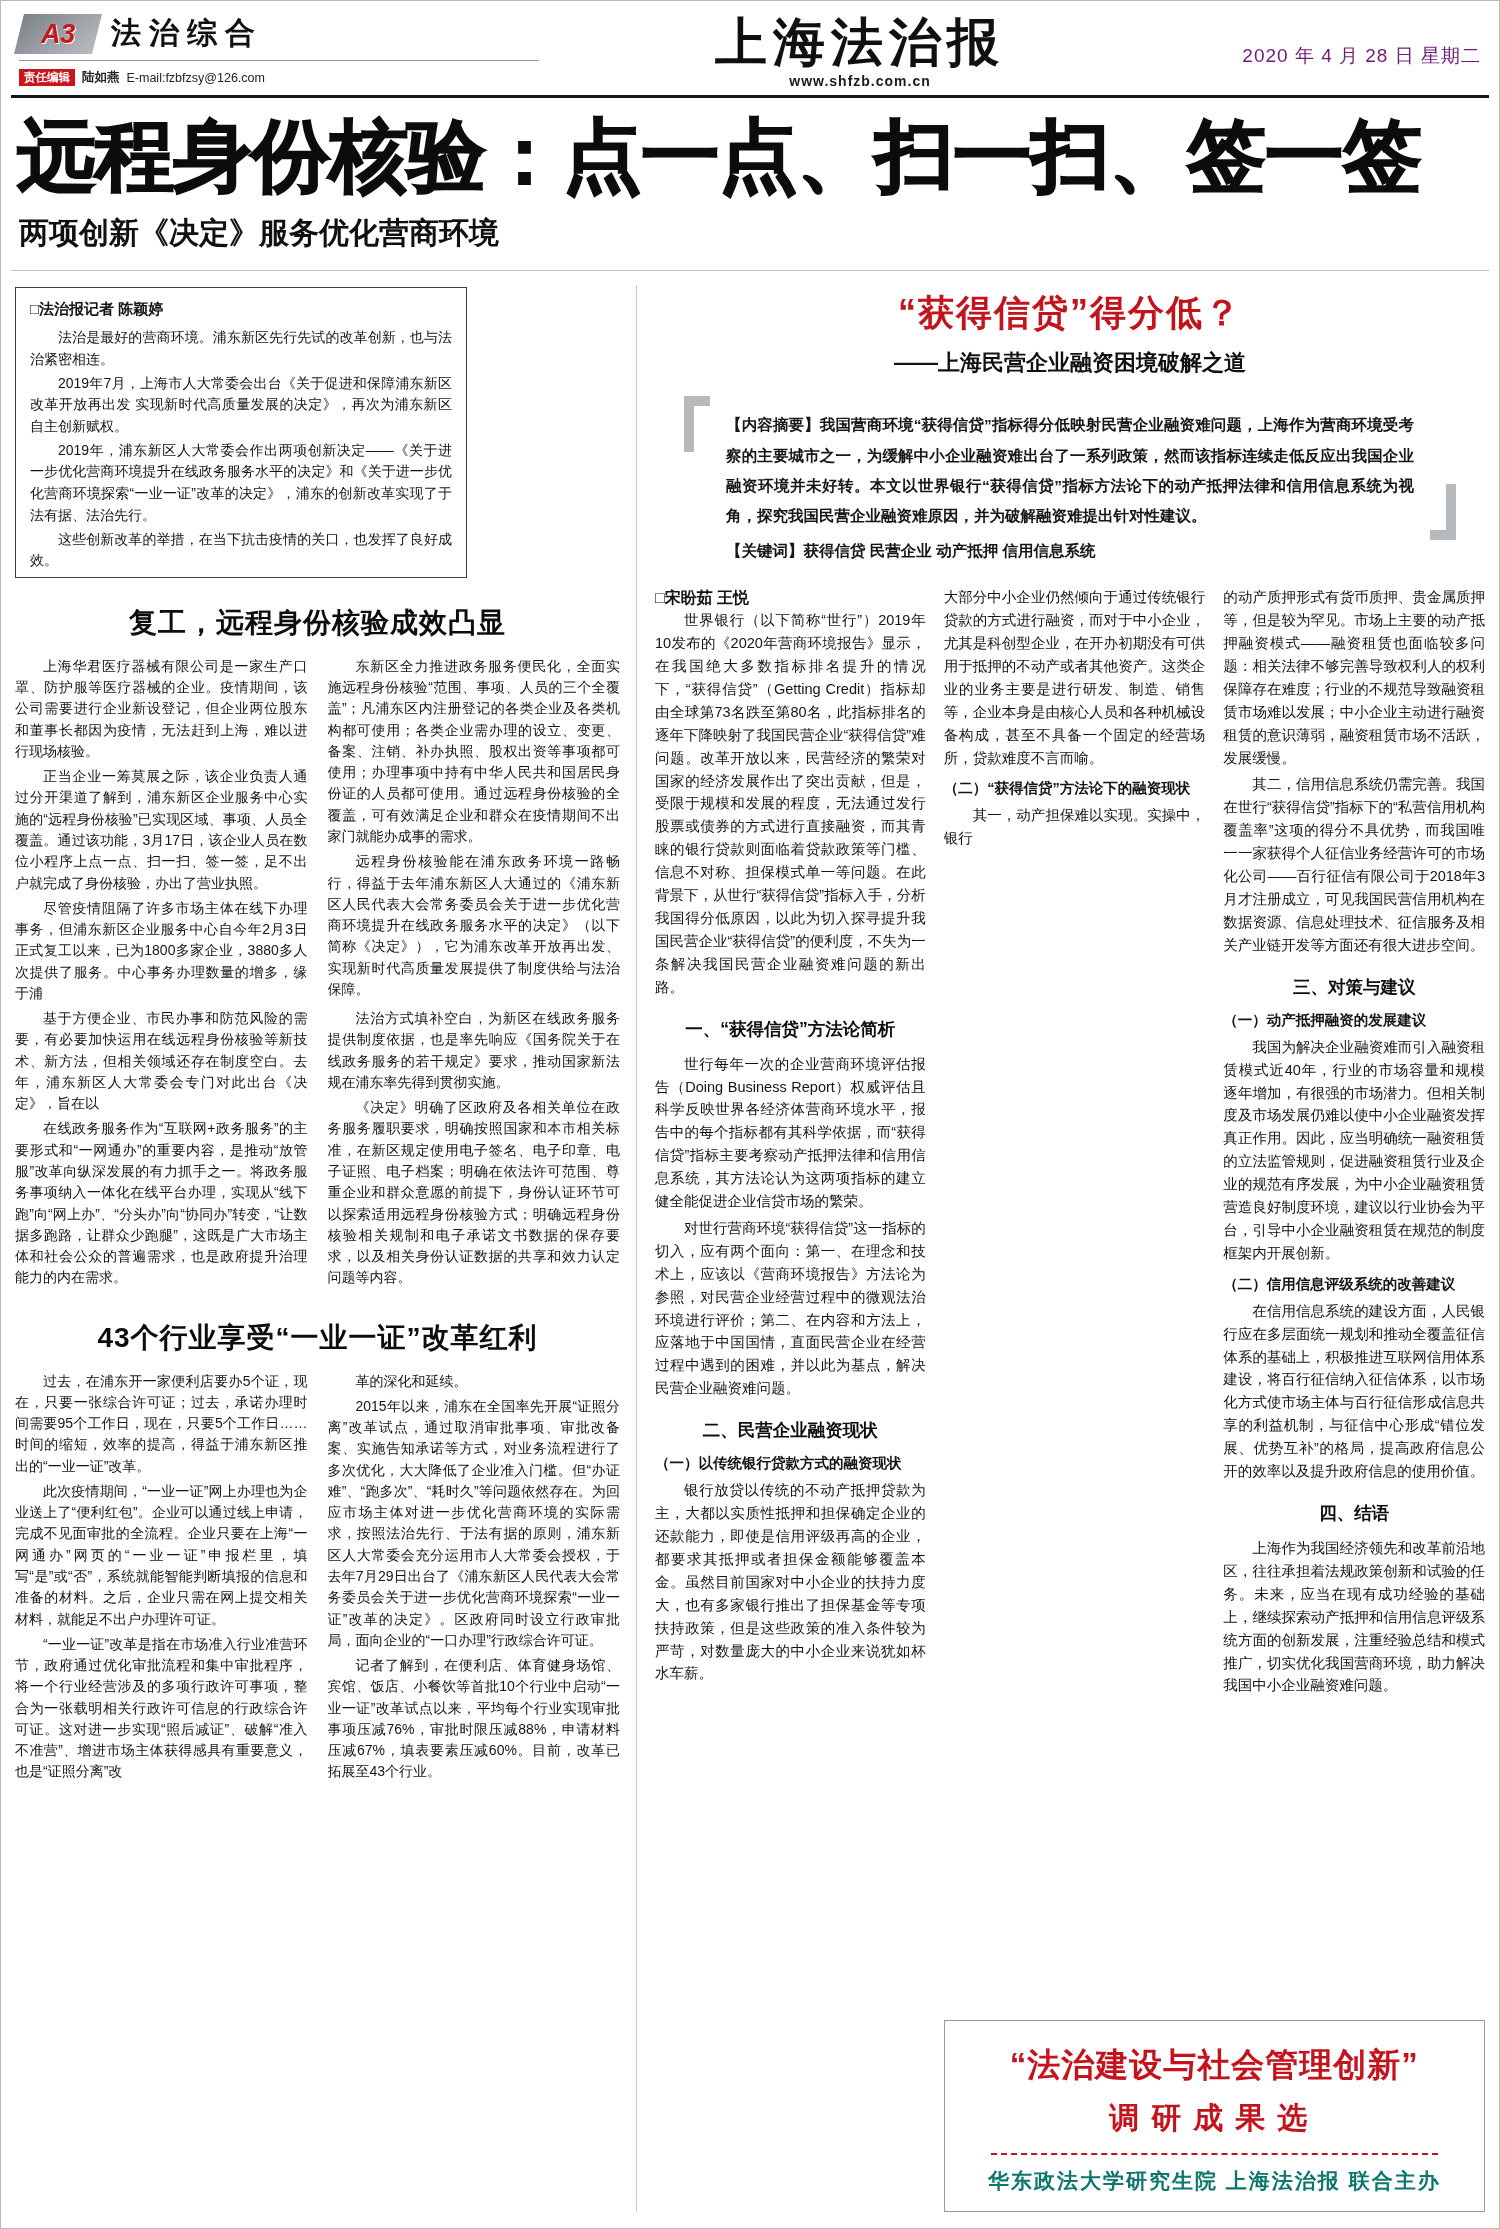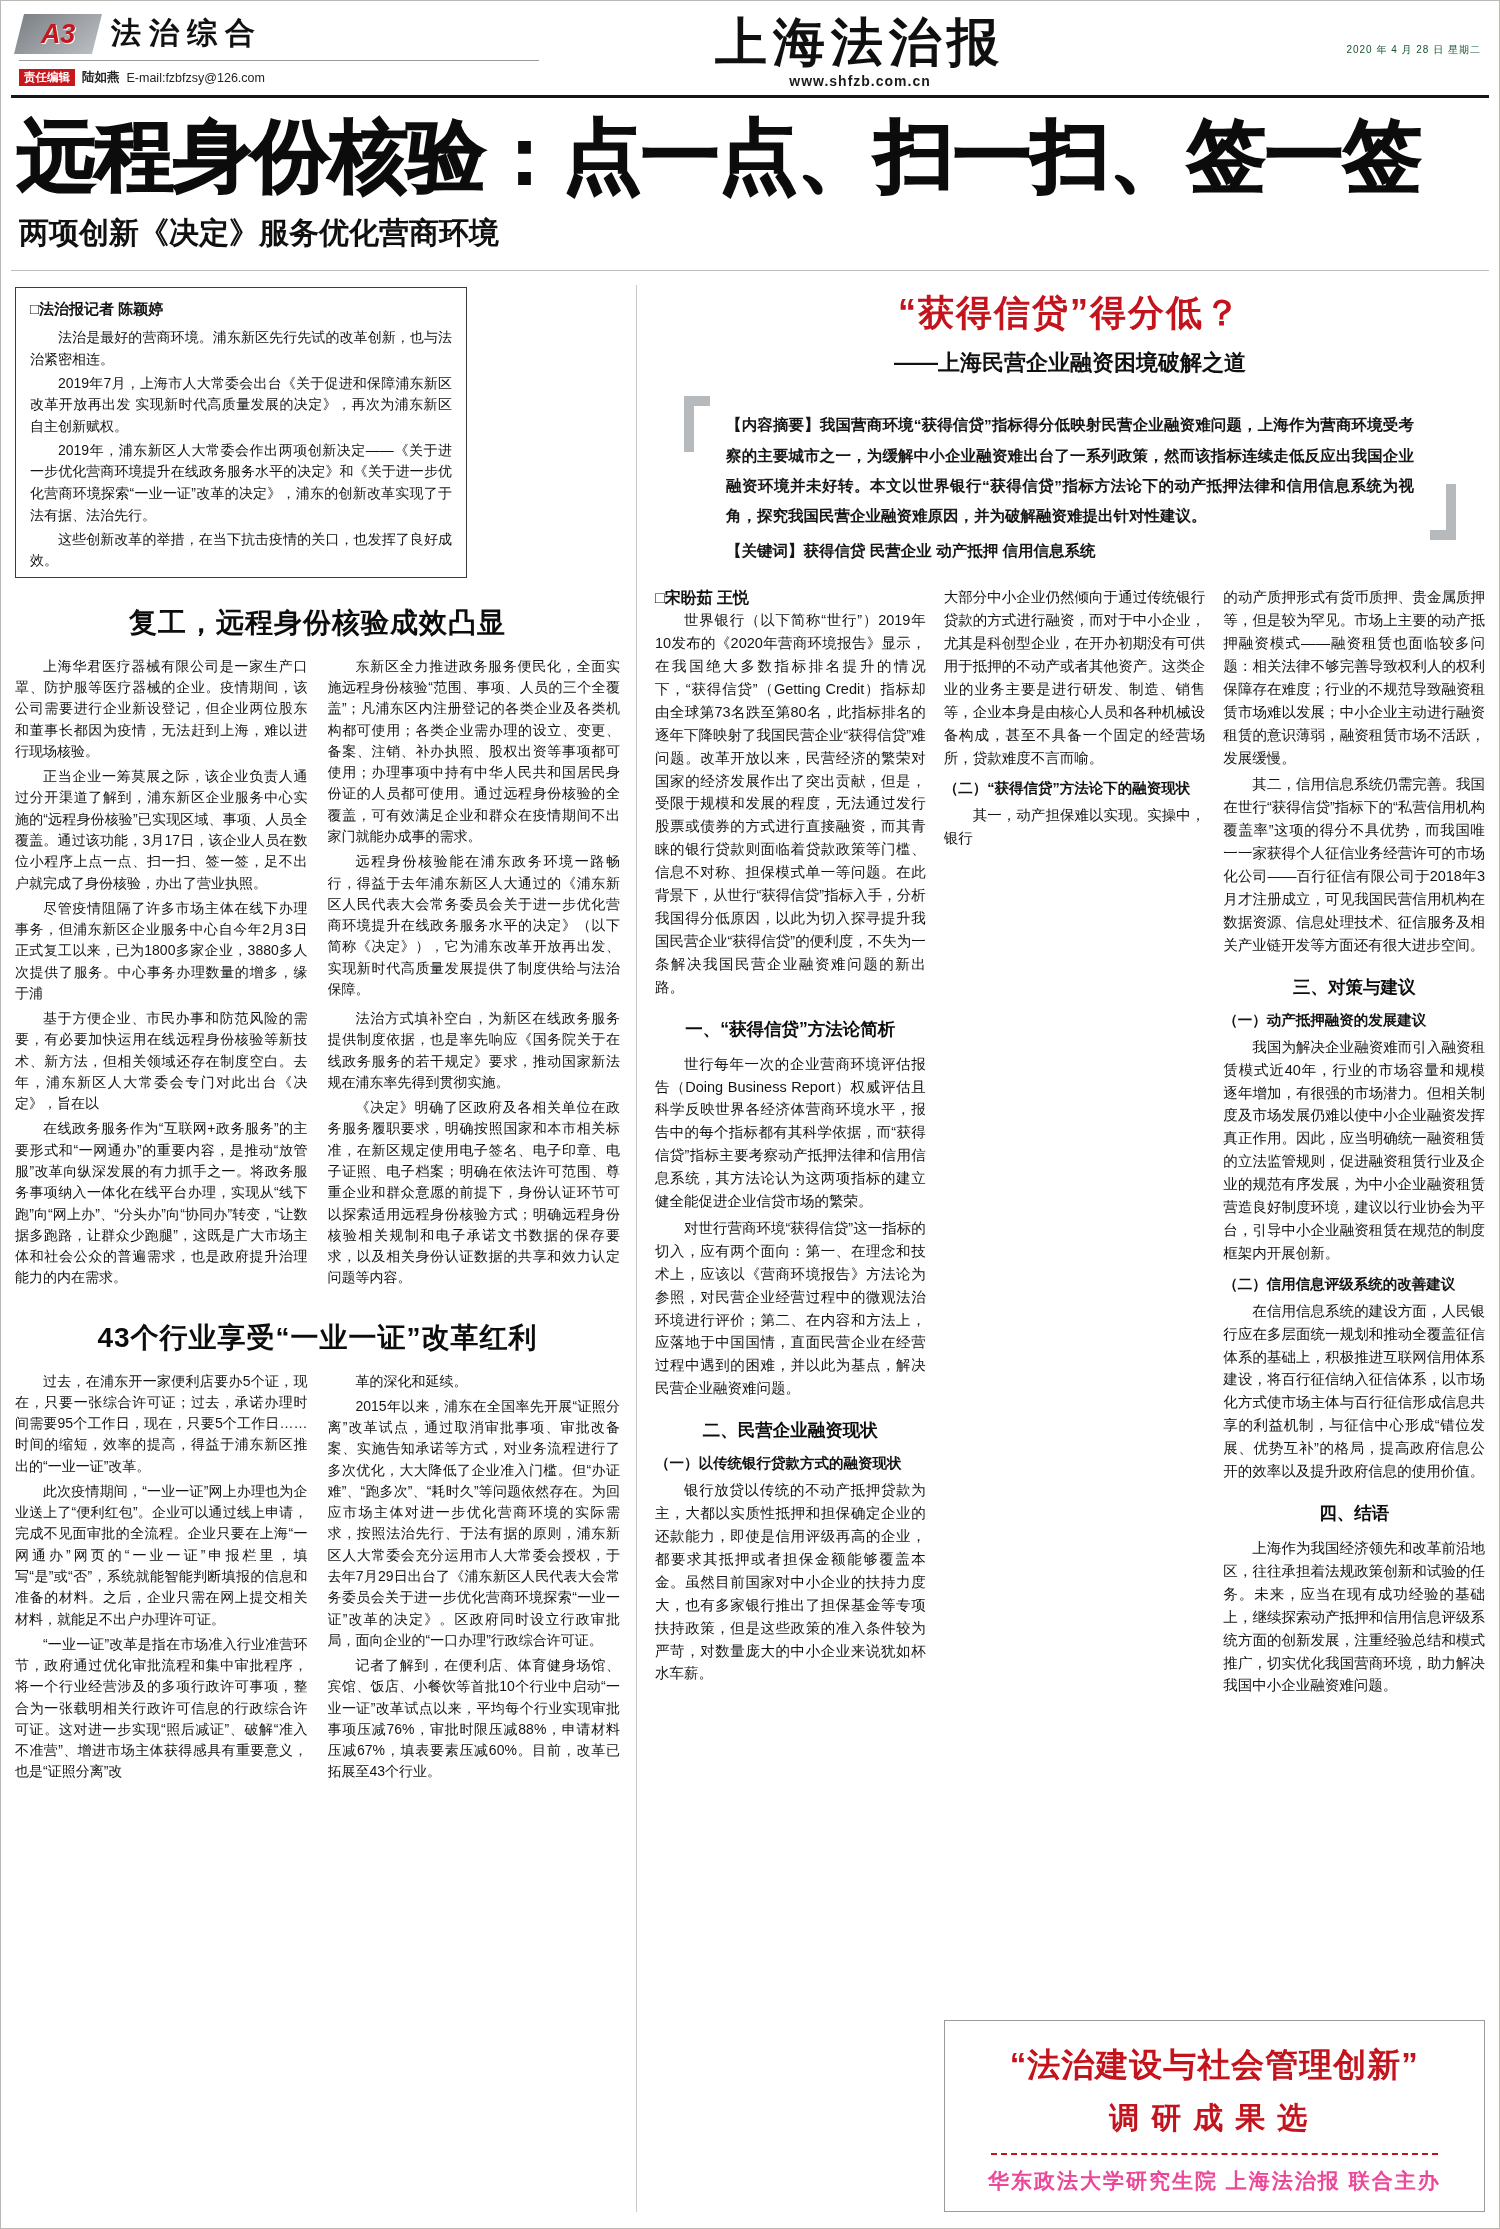--- a/index.html
+++ b/index.html
@@ -21,21 +21,21 @@
                      color:#c8161d; text-shadow:1px 1px 0 #ffffff; }
   .section-name { font-size:30px; font-weight:900; letter-spacing:8px; color:#111; }
   .editor-row { margin-top:8px; font-size:12.5px; color:#222; display:flex; align-items:center; gap:7px; }
   .editor-chip { background:#c8161d; color:#fff; padding:1px 5px; font-size:11.5px; font-weight:700; }
   .editor-name { font-weight:700; }
   .header-center { flex:1; text-align:center; padding-top:2px; }
   .masthead { font-family:"DejaVu Serif", serif; font-size:52px; font-weight:900;
               letter-spacing:6px; line-height:1.05; color:#101010; }
   .website { font-size:14px; font-weight:800; letter-spacing:1px; margin-top:3px; color:#1a1a1a; }
   .header-right { width:300px; text-align:right; }
-  .date { font-size:10px; color:#14532d; margin-top:30px; letter-spacing:1px; }
+  .date { font-size:19px; color:#701a75; margin-top:30px; letter-spacing:1px; }
 
   
   .headline-block { padding:16px 6px 8px; border-bottom:1px solid #bdbdbd; }
   .headline { margin:0; font-size:79px; font-weight:900; line-height:1.06; color:#0c0c0c;
               letter-spacing:-1px; -webkit-text-stroke:1.5px #0c0c0c; white-space:nowrap; }
   .deck { font-size:30px; font-weight:800; margin:16px 2px 8px; color:#101010; }
 
   
   .body-grid { display:flex; gap:18px; padding:14px 4px 6px; flex:1; min-height:0; }
 
@@ -69,21 +69,21 @@
   .blk-cont { font-size:14.5px; line-height:1.58; text-align:justify; text-indent:0; margin:0 0 4px; }
   .blk-h { text-align:center; font-weight:900; font-size:17.5px; margin:18px 0 12px; color:#0d0d0d; }
   .blk-sub { font-weight:800; font-size:14.5px; margin:10px 0 6px; }
   .blk-byline { font-weight:800; font-size:16px; margin:2px 0 0; }
 
   
   .promo { margin-top:auto; border:1px solid #9a9a97; padding:22px 10px 16px; text-align:center; background:#fff; }
   .promo-line1 { color:#c3131c; font-size:33px; font-weight:900; letter-spacing:1px; }
   .promo-line2 { color:#c3131c; font-size:30px; font-weight:900; letter-spacing:12px; margin-top:10px; }
   .promo-divider { border-top:2px dashed #c3131c; width:86%; margin:14px auto 12px; }
-  .promo-line3 { color:#ec4899; font-size:21px; font-weight:800; letter-spacing:2px; }
+  .promo-line3 { color:#0f766e; font-size:21px; font-weight:800; letter-spacing:2px; }
 </style>
 </head>
 <body>
 
 <div class="page">
 
   <header class="masthead-row">
     <div class="header-left">
       <div class="badge-row">
         <div class="page-badge">

